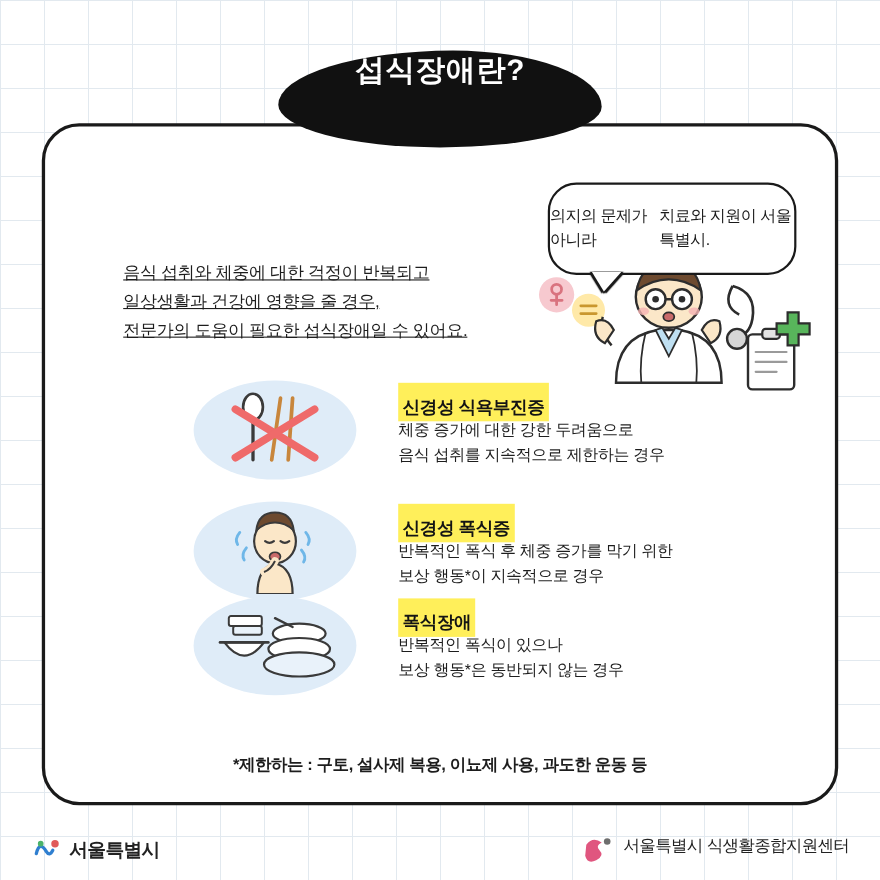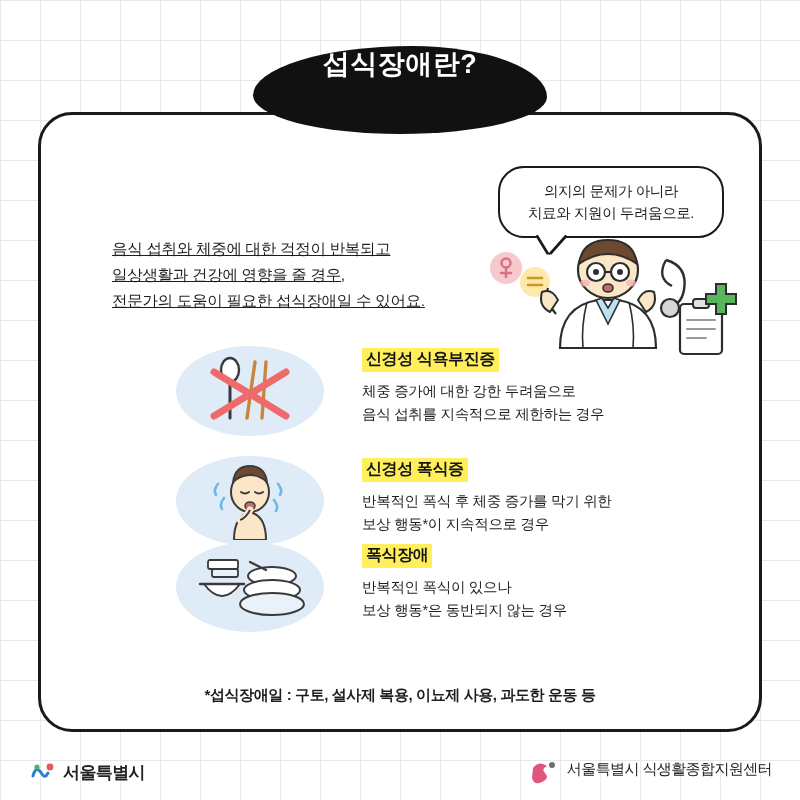--- a/index.html
+++ b/index.html
@@ -64,25 +64,25 @@
     color: #1d1d1d;
     letter-spacing: -0.3px;
     text-decoration: underline;
   }
   #intro div { white-space: nowrap; }
 
   
   #speech {
     position: absolute;
     left: 498px; top: 166px;
-    width: 226px; height: 72px;
+    width: 226px; height: 84px;
     background: #ffffff;
     border: 2.5px solid #1a1a1a;
     border-radius: 26px;
-    display: flex; flex-direction: column;
+    display: flex; flex-direction: row;
     align-items: center; justify-content: center;
     z-index: 4;
   }
   #speech .line {
     font-size: 14.5px;
     line-height: 22px;
     color: #1a1a1a;
     letter-spacing: -0.4px;
   }
   #speech .tail {
@@ -116,21 +116,21 @@
     background: #dfecf8;
     border-radius: 50%;
   }
   .item .label {
     position: absolute;
     left: 186px; top: 2px;
     font-size: 16px;
     font-weight: bold;
     color: #141414;
     background: #ffef5a;
-    padding: 1px 4px 2px 4px;
+    padding: 12px 4px 2px 4px;
     letter-spacing: -0.4px;
   }
   .item .desc {
     position: absolute;
     left: 186px; top: 34px;
     font-size: 14.5px;
     line-height: 23px;
     color: #1d1d1d;
     letter-spacing: -0.3px;
   }
@@ -178,21 +178,21 @@
 
 
   <div id="intro">
     <div>음식 섭취와 체중에 대한 걱정이 반복되고</div>
     <div>일상생활과 건강에 영향을 줄 경우,</div>
     <div>전문가의 도움이 필요한 섭식장애일 수 있어요.</div>
   </div>
 
   <div id="speech">
     <div class="line">의지의 문제가 아니라</div>
-    <div class="line">치료와 지원이 두려움으로.</div>
+    <div class="line">치료와 지원이 서울특별시.</div>
     <div class="tail"></div>
   </div>
 
   <svg id="doctor" viewBox="0 0 250 120">
 
     <circle cx="18" cy="30" r="16" fill="#f7c9cf"></circle>
     <circle cx="18" cy="25" r="4.5" fill="none" stroke="#d9737f" stroke-width="2.5"></circle>
     <path d="M18 30 L18 39 M13 35 L23 35" stroke="#d9737f" stroke-width="2.5" fill="none" stroke-linecap="round"></path>
 
     <circle cx="47" cy="44" r="15" fill="#ffe9a8"></circle>
@@ -283,21 +283,21 @@
       <ellipse cx="78" cy="50" rx="32" ry="11" fill="#e9f2fa" stroke="#3a3a3a" stroke-width="2"></ellipse>
       <path d="M56 8 L72 16" stroke="#3a3a3a" stroke-width="2.2" stroke-linecap="round"></path>
     </svg>
     <div class="label">폭식장애</div>
     <div class="desc">
       <div>반복적인 폭식이 있으나</div>
       <div>보상 행동*은 동반되지 않는 경우</div>
     </div>
   </div>
 
-  <div id="footnote">*섭식장애일 : 구토, 설사제 복용, 이뇨제 사용, 과도한 운동 등</div>
+  <div id="footnote">*제한하는 : 구토, 설사제 복용, 이뇨제 사용, 과도한 운동 등</div>
 
   <div id="seoul-logo">
     <svg width="26" height="24" viewBox="0 0 26 24">
       <path d="M3 16 q3 -12 9 -2 q3 5 6 -1" stroke="#2f7fd0" stroke-width="3" fill="none" stroke-linecap="round"></path>
       <circle cx="20" cy="7" r="3.4" fill="#e05a5a"></circle>
       <circle cx="7" cy="7" r="2.6" fill="#4bb36b"></circle>
     </svg>
     <span class="logo-text">서울특별시</span>
   </div>
 

